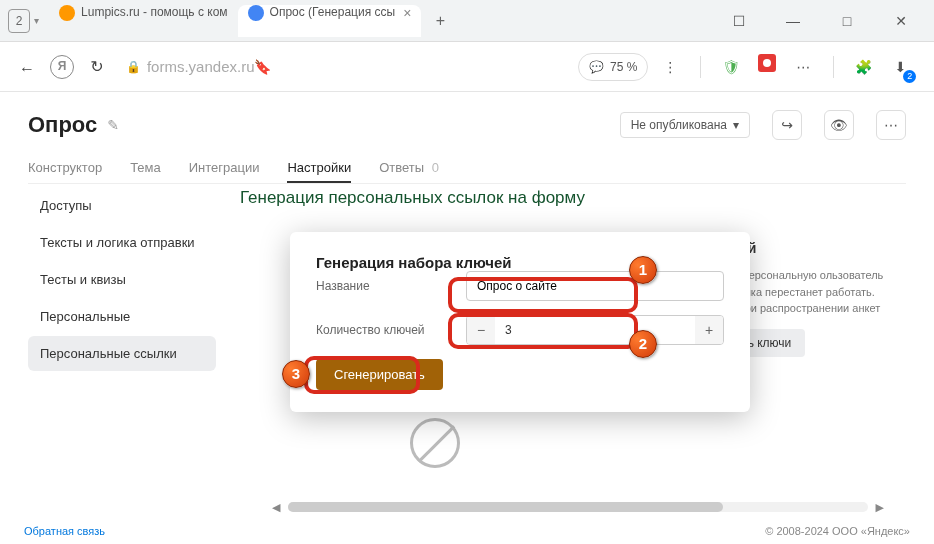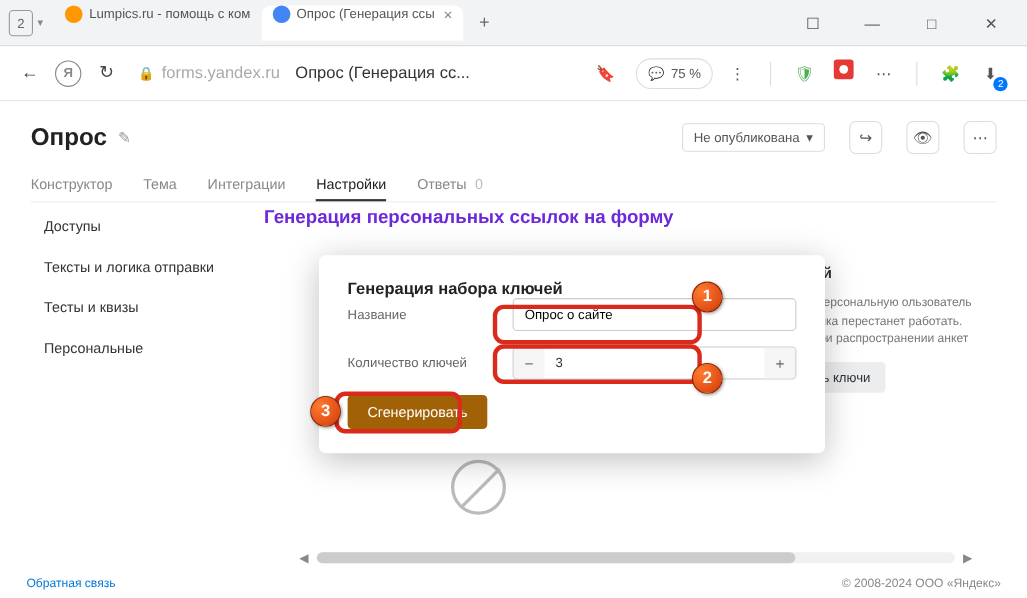--- a/index.html
+++ b/index.html
@@ -39,21 +39,21 @@
 .roundbtn{width:30px;height:30px;border:1px solid #ddd;border-radius:6px;text-align:center;line-height:28px;color:#555;font-size:14px}
 .tabs{display:flex;gap:28px;border-bottom:1px solid #eee;font-size:13px;padding-bottom:0;margin-bottom:4px}
 .mtab{padding:6px 0;color:#888}
 .mtab.active{color:#222;border-bottom:2px solid #333}
 .answers-count{color:#bbb;margin-left:4px}
 .body{display:flex;gap:24px;height:300px}
 .sidebar{width:188px;flex-shrink:0}
 .sitem{padding:10px 12px;font-size:13px;color:#333;border-radius:6px;margin-bottom:2px}
 .sitem.active{background:#ecedef}
 .main{flex:1;position:relative}
-.main-title{font-size:17px;font-weight:700;color:#6d28d9;margin-bottom:14px}
+.main-title{font-size:17px;font-weight:400;color:#14532d;margin-bottom:14px}
 .behind{position:absolute;right:0;top:50px;width:250px;font-size:11px;color:#777;line-height:1.5}
 .behind-title{font-size:14px;font-weight:600;color:#333;margin-bottom:8px}
 .behind-btn{margin-top:12px;background:#ecedef;border:none;padding:7px 14px;border-radius:4px;font-size:12px;color:#333}
 .prohibit{position:absolute;left:170px;top:230px;width:50px;height:50px;border:3px solid #bbb;border-radius:50%}
 .prohibit::after{content:"";position:absolute;width:3px;height:50px;background:#bbb;transform:rotate(45deg);left:22px;top:-2px}
 .scrollbar{position:absolute;bottom:6px;left:288px;right:66px;height:10px;background:#f1f1f1;border-radius:5px}
 .scrollbar-thumb{position:absolute;left:0;width:75%;height:100%;background:#ccc;border-radius:5px}
 .scrollbar-arr{position:absolute;top:-1px;font-size:11px;color:#888}
 .modal{position:absolute;left:290px;top:232px;width:460px;background:#fff;border-radius:6px;box-shadow:0 6px 30px rgba(0,0,0,0.25);padding:22px 26px;z-index:10}
 .modal-title{font-size:15px;font-weight:600;color:#222;}
@@ -97,21 +97,20 @@
   </div>
 </div>
 
 <div class="addrbar">
   <div class="navbtn">←</div>
   <div class="ycircle">Я</div>
   <div class="navbtn">↻</div>
   <div class="addr-wrap">
     <span class="lock">🔒</span>
     <span class="domain">forms.yandex.ru</span>
-    <span class="page-title">Опрос (Генерация сс...</span>
     <span class="bm">🔖</span>
   </div>
   <div class="zoompill">
     <span style="margin-right:6px">💬</span>
     <span>75 %</span>
   </div>
   <span class="icbtn">⋮</span>
   <span class="vsep"></span>
   <span class="icbtn shield">🛡</span>
   <span class="icbtn"><span class="ublock"></span></span>
@@ -144,20 +143,21 @@
       <span>Ответы</span>
       <span class="answers-count">0</span>
     </div>
   </div>
   <div class="body">
     <div class="sidebar">
       <div class="sitem">Доступы</div>
       <div class="sitem">Тексты и логика отправки</div>
       <div class="sitem">Тесты и квизы</div>
       <div class="sitem">Персональные</div>
+      <div class="sitem active">Персональные ссылки</div>
     </div>
     <div class="main">
       <div class="main-title">Генерация персональных ссылок на форму</div>
       <div class="behind">
         <div class="behind-title">анных ключей</div>
         <div>о сгенерировать персональную ользователь заполняя эту ссылка перестанет работать. Такие апример, при распространении анкет</div>
         <button class="behind-btn">Сгенерировать ключи</button>
       </div>
       <div class="prohibit"></div>
     </div>

